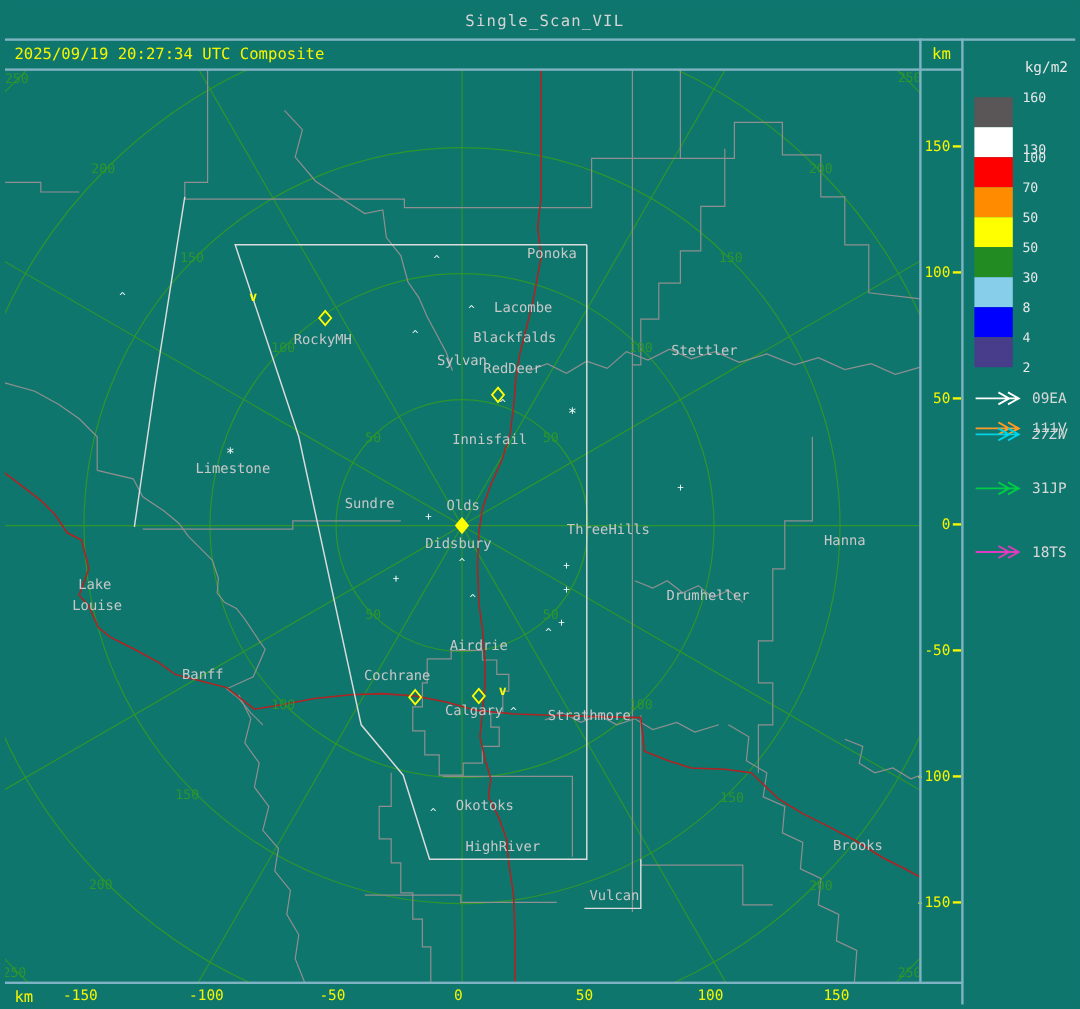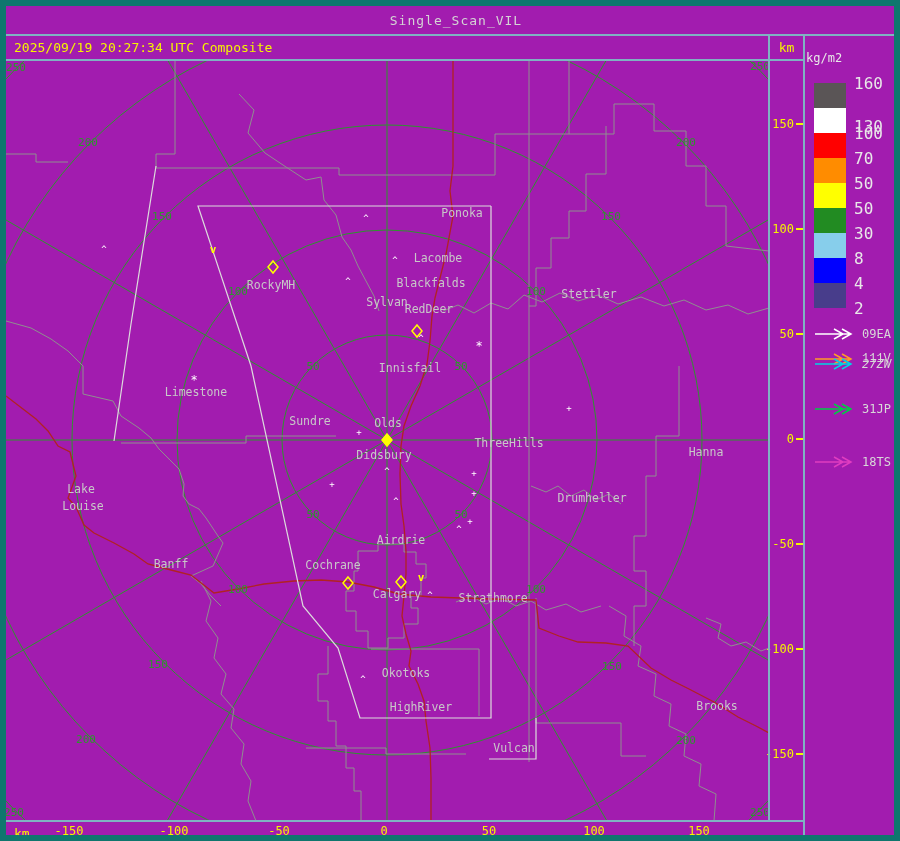--- a/index.html
+++ b/index.html
@@ -1,41 +1,41 @@
 <!DOCTYPE html>
 <html><head>
 <meta charset="utf-8">
 <style>
   html,body{margin:0;padding:0;background:#000;}
   .app{
-    position:relative;width:900px;height:841px;background:#a21caf;
+    position:relative;width:900px;height:841px;background:#0f766e;
     font-family:"DejaVu Sans Mono",monospace;overflow:hidden;
-    box-sizing:border-box;border:6px solid #0f766e;
+    box-sizing:border-box;border:4px solid #0f766e;
   }
   .tealline{position:absolute;background:#7fb2c2;}
   .title-bar{
     position:absolute;left:0;top:0;width:900px;height:28px;
     display:flex;align-items:center;justify-content:center;
     color:#d4d4d4;font-size:13px;letter-spacing:1px;
   }
   .header-strip{position:absolute;left:0;top:30px;width:763px;height:24px;}
   .timestamp{position:absolute;left:8px;top:4px;color:#f5f500;font-size:13px;white-space:pre;}
   .header-km{position:absolute;left:765px;top:34px;width:31px;text-align:center;color:#f5f500;font-size:13px;}
   .map{position:absolute;left:0;top:54px;width:763px;height:761px;display:block;}
   .right-axis{position:absolute;left:764px;top:54px;width:34px;height:761px;}
   .right-axis .lab{position:absolute;right:10px;color:#f5f500;font-size:12px;line-height:12px;}
   .right-axis .dash{position:absolute;right:1px;width:7px;height:2px;background:#f5f500;}
   .bottom-axis{position:absolute;left:0;top:817px;width:798px;height:22px;}
   .bottom-axis .lab{position:absolute;top:2px;color:#f5f500;font-size:12px;line-height:12px;transform:translateX(-50%);}
   .bottom-axis .dash{position:absolute;top:16px;width:2px;height:7px;background:#f5f500;}
   .bottom-km{position:absolute;left:8px;top:3px;color:#f5f500;font-size:13px;}
   .legend{position:absolute;left:800px;top:28px;width:98px;height:811px;}
-  .legend-unit{position:absolute;left:0;top:17px;width:86px;text-align:left;color:#e8e8e8;font-size:12px;}
+  .legend-unit{position:absolute;left:0;top:17px;width:86px;text-align:right;color:#e8e8e8;font-size:12px;}
   .scalebox{position:absolute;left:8px;width:32px;height:25px;}
-  .scalelab{position:absolute;left:48px;color:#e8e8e8;font-size:16px;line-height:12px;}
+  .scalelab{position:absolute;left:48px;color:#e8e8e8;font-size:11px;line-height:12px;}
   .radar-row{position:absolute;left:8px;width:90px;height:16px;}
   .radar-row svg{position:absolute;left:0;top:1px;}
   .radar-row .rid{position:absolute;left:48px;top:1px;color:#d8d8d8;font-size:12px;line-height:14px;}
 </style>
 </head>
 <body>
 
 <div class="app">
 
   <div class="title-bar">

